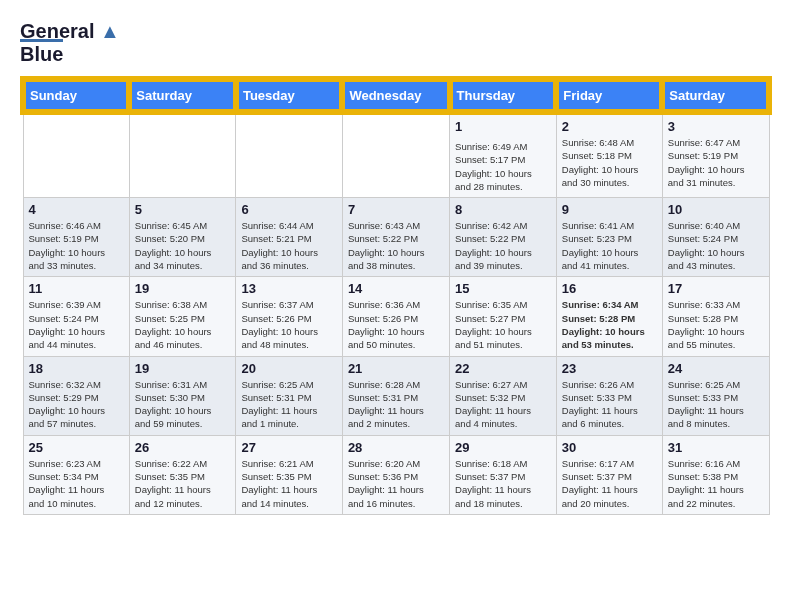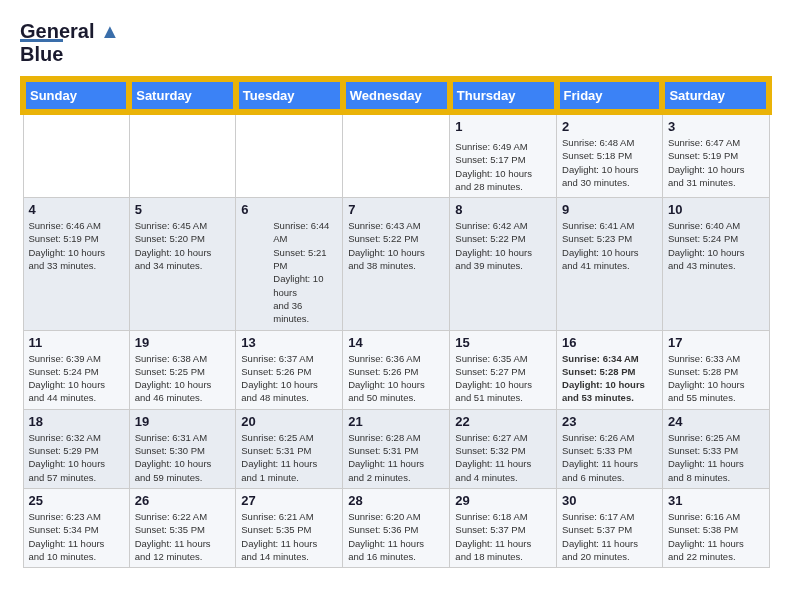--- a/index.html
+++ b/index.html
@@ -144,21 +144,21 @@
         </td>
         <td>
           <div class="day-num">5</div>
           <div class="day-info" style="white-space: pre-line;">Sunrise: 6:45 AM
 Sunset: 5:20 PM
 Daylight: 10 hours
 and 34 minutes.</div>
         </td>
         <td>
           <div class="day-num">6</div>
-          <div class="day-info" style="white-space: pre-line; margin-left: 32px;">Sunrise: 6:44 AM
+          <div class="day-info" style="white-space: pre-line;">Sunrise: 6:44 AM
 Sunset: 5:21 PM
 Daylight: 10 hours
 and 36 minutes.</div>
         </td>
         <td>
           <div class="day-num">7</div>
           <div class="day-info" style="white-space: pre-line;">Sunrise: 6:43 AM
 Sunset: 5:22 PM
 Daylight: 10 hours
 and 38 minutes.</div>

